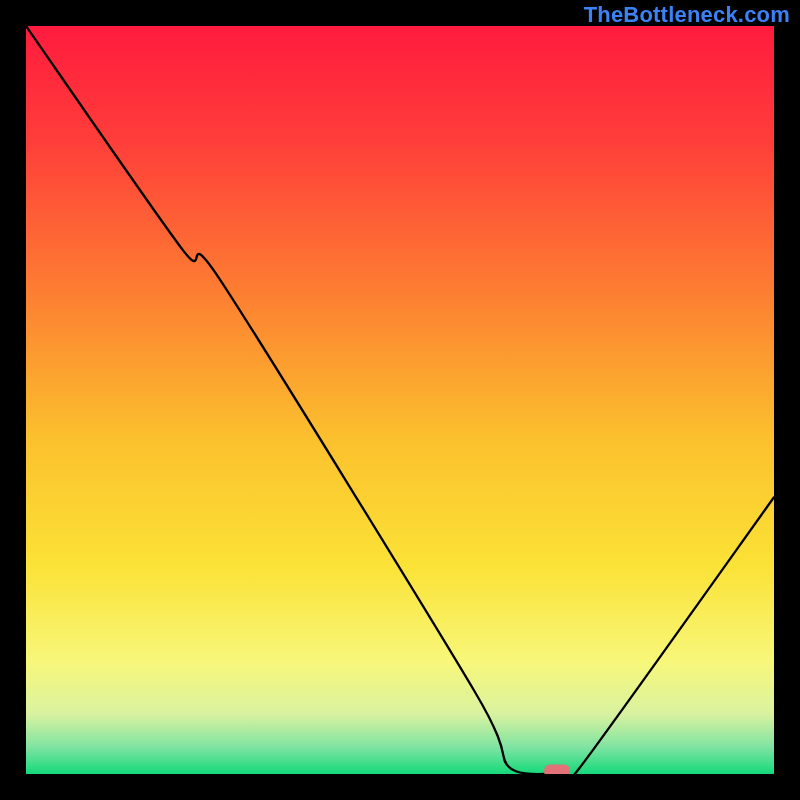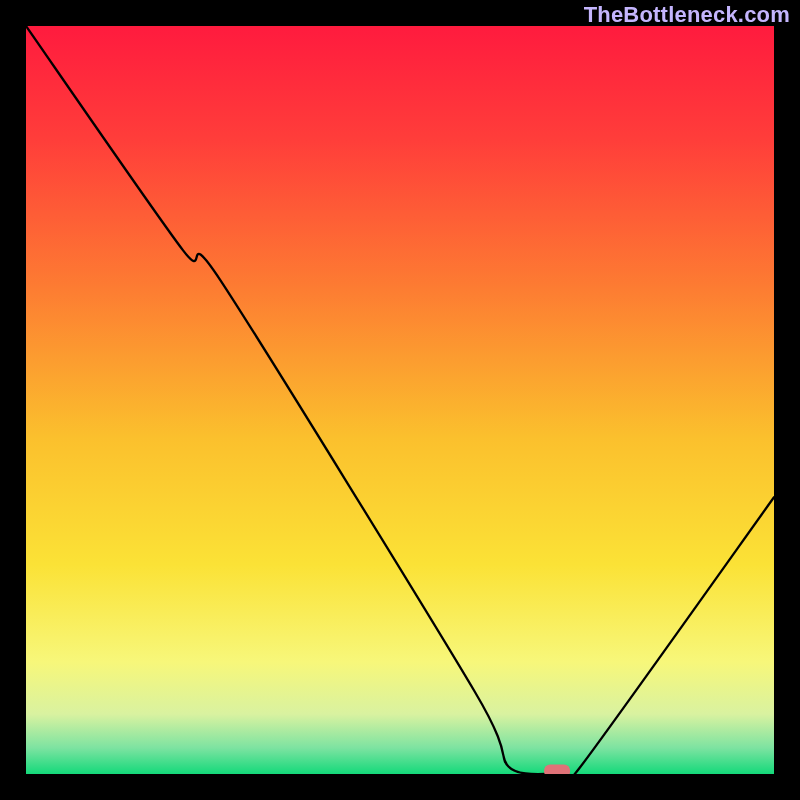--- a/index.html
+++ b/index.html
@@ -18,21 +18,21 @@
     height: 748px;
     background: #000;
   }
   .watermark {
     position: absolute;
     top: 2px;
     right: 10px;
     font-family: Arial, Helvetica, sans-serif;
     font-size: 22px;
     font-weight: 600;
-    color: #c4b5fd;
+    color: #3b82f6;
     letter-spacing: 0.2px;
     z-index: 5;
   }
   svg {
     display: block;
   }
 </style>
 </head>
 <body>
 

